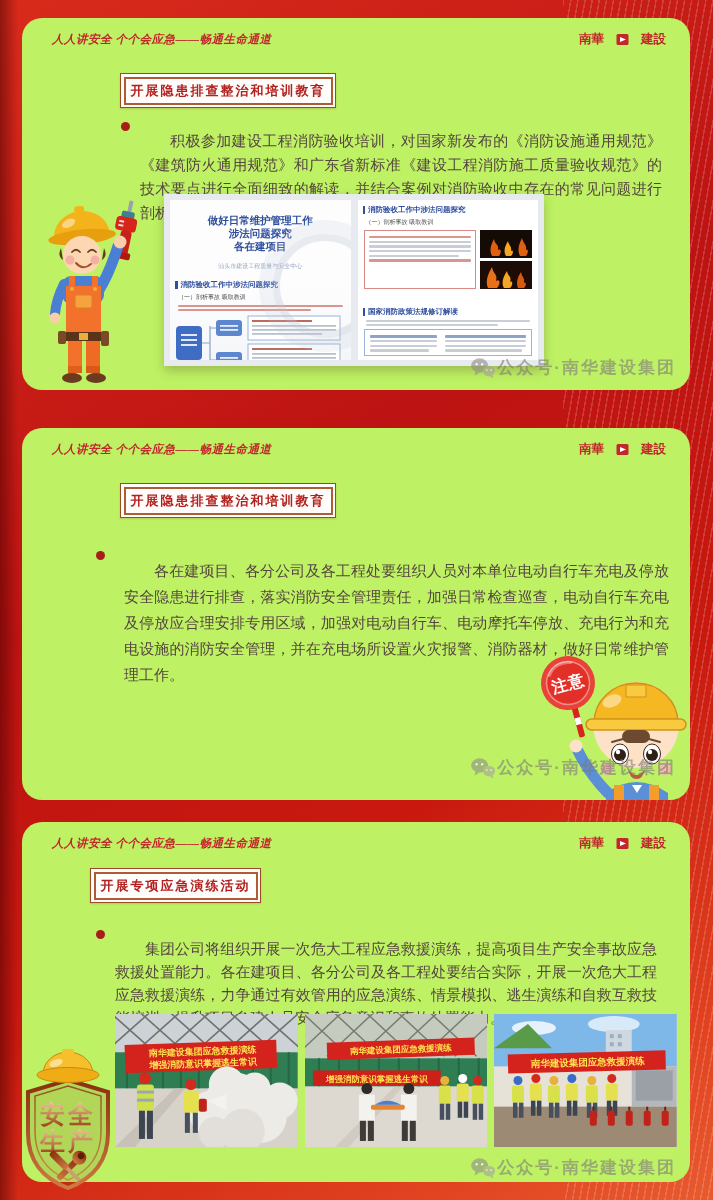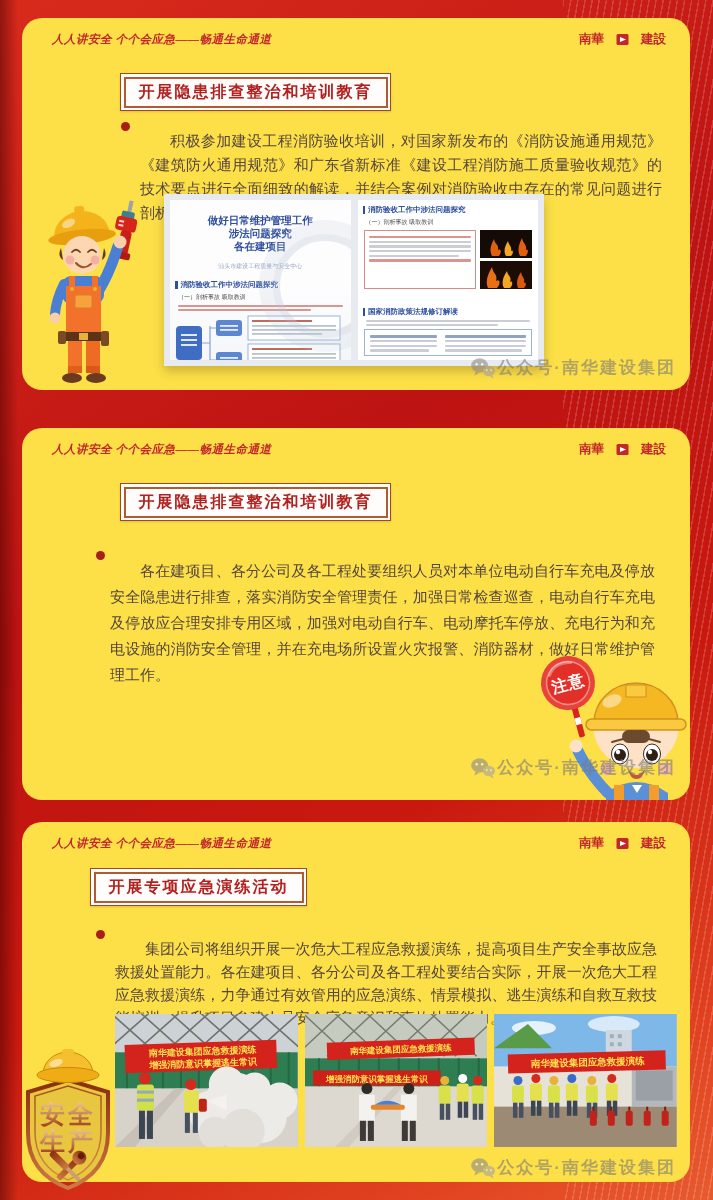--- a/index.html
+++ b/index.html
@@ -7,37 +7,37 @@
     position:relative;
     width:713px;height:1200px;
     overflow:hidden;
     background:linear-gradient(150deg,#d92b1c 0%,#bd1312 40%,#c9190f 65%,#e0401f 88%,#e85a2e 100%);
     font-family:"Liberation Sans",sans-serif;
   }
   .streaks{position:absolute;top:0;right:0;width:150px;height:100%;z-index:0;
     background:repeating-linear-gradient(100deg,rgba(255,255,255,.16) 0 1.5px,rgba(255,255,255,0) 1.5px 7px);}
   .edge-shade{position:absolute;left:0;top:0;width:18px;height:100%;z-index:0;
     background:linear-gradient(90deg,rgba(70,0,0,.5),rgba(70,0,0,0));}
-  .card{position:absolute;left:22px;width:668px;background:#fde047;border-radius:20px;overflow:hidden;z-index:1;}
+  .card{position:absolute;left:22px;width:668px;background:#bef264;border-radius:20px;overflow:hidden;z-index:1;}
   .card1{top:18px;height:372px;}
   .card2{top:428px;height:372px;}
   .card3{top:822px;height:360px;}
   .card-head{position:absolute;top:13px;left:30px;right:24px;display:flex;justify-content:space-between;align-items:center;}
   .slogan{color:#c2272c;font-size:11.5px;font-weight:bold;font-style:italic;letter-spacing:.5px;font-family:"Liberation Serif",serif;}
   .logo{display:flex;align-items:center;gap:12px;color:#c2272c;font-size:12.5px;font-weight:bold;font-family:"Liberation Serif",serif;}
   .logo svg{display:block;}
   .title-box{position:absolute;border:1.5px solid #9c4a26;padding:2.5px;background:#fffdfb;box-shadow:0 1px 2px rgba(160,80,40,.25);}
-  .title-inner{border:2.5px solid #af5c32;padding:3px 13px;font-size:16px;font-weight:bold;color:#b2211f;
+  .title-inner{border:2.5px solid #af5c32;padding:3px 5px;font-size:13px;font-weight:bold;color:#b2211f;
     letter-spacing:2px;font-family:"Liberation Serif",serif;white-space:nowrap;}
   .tb12{left:98px;top:55px;}
   .tb3{left:68px;top:46px;}
   .para{position:absolute;font-size:15px;color:#55463f;text-align:justify;text-indent:2em;
     font-family:"Liberation Serif",serif;font-weight:500;}
   .p1{left:118px;top:96px;width:522px;line-height:24px;}
-  .p2{left:88px;top:115px;width:545px;line-height:26px;}
+  .p2{left:102px;top:115px;width:545px;line-height:26px;}
   .p3{left:93px;top:101px;width:542px;line-height:23px;}
   .bullet{position:absolute;width:9px;height:9px;border-radius:50%;background:#a81e18;}
   .b1{left:99px;top:104px;}
   .b2{left:74px;top:123px;}
   .b3{left:74px;top:108px;}
   .watermark{position:absolute;display:flex;align-items:center;gap:1px;z-index:4;}
   .wm1{right:14px;top:338px;}
   .wm2{right:14px;top:328px;}
   .wm3{right:14px;top:334px;}
   .watermark span{font-size:17px;letter-spacing:2px;color:rgba(125,122,120,.6);font-weight:bold;}

